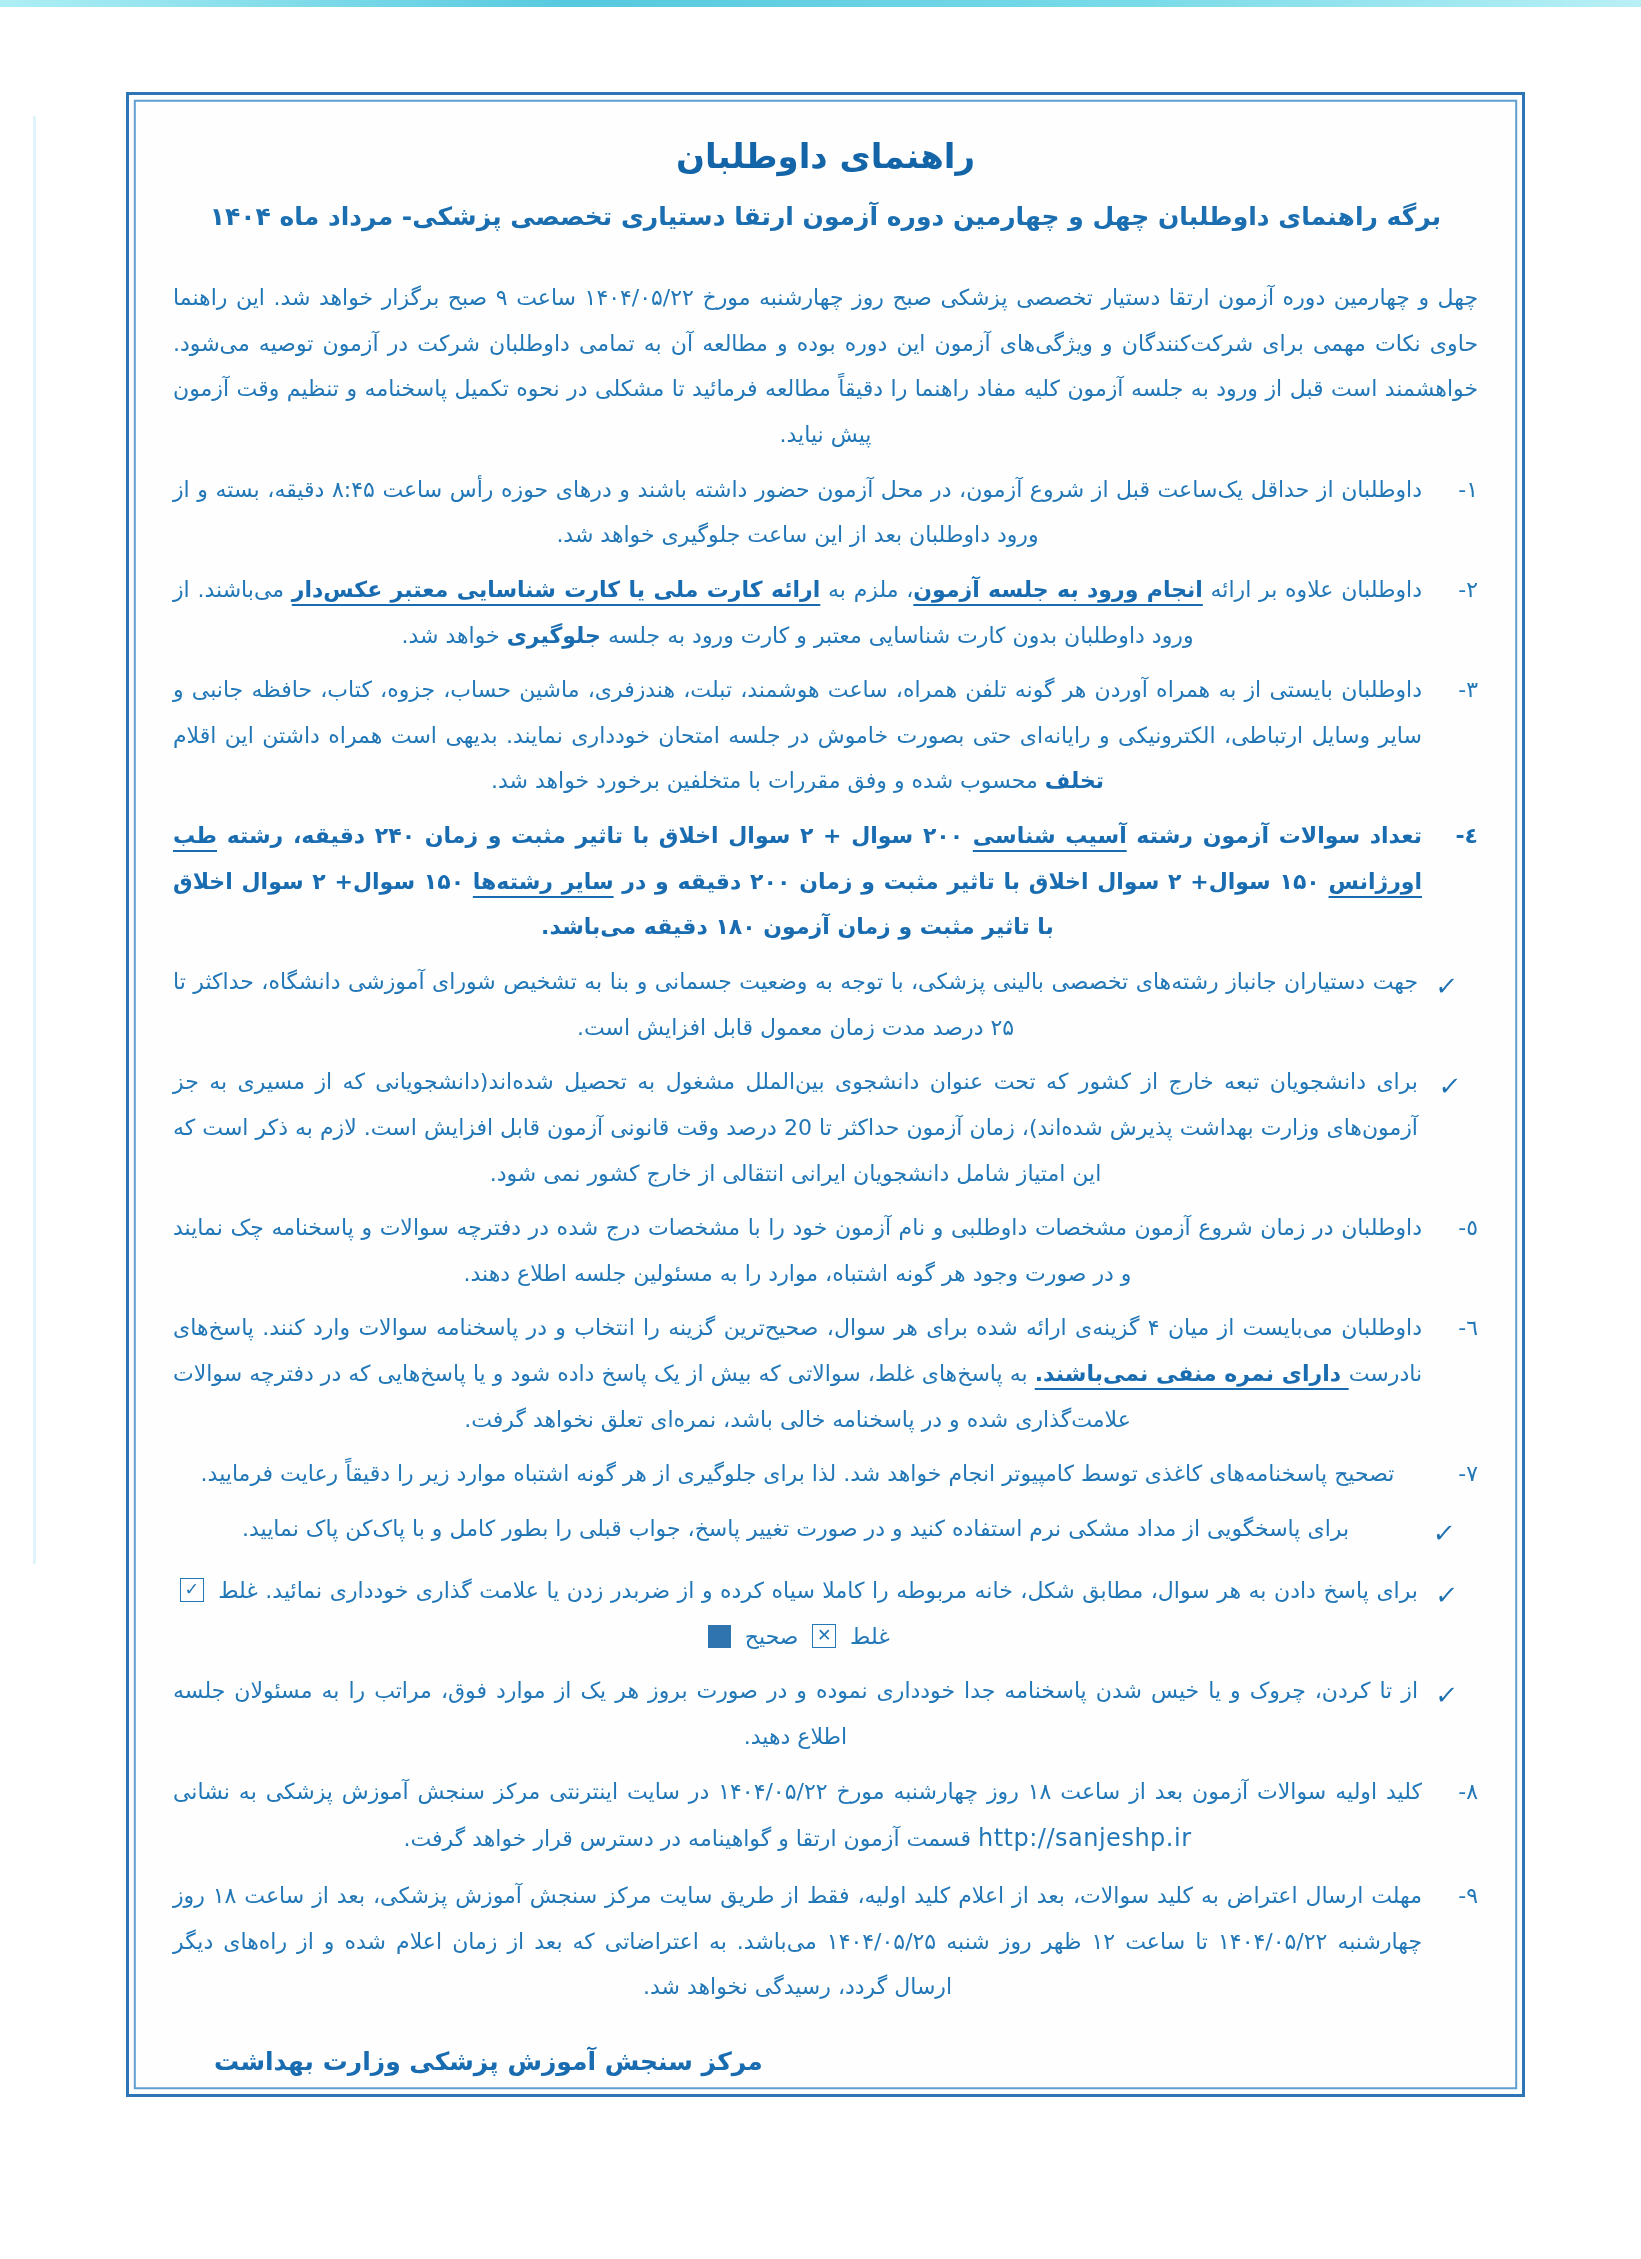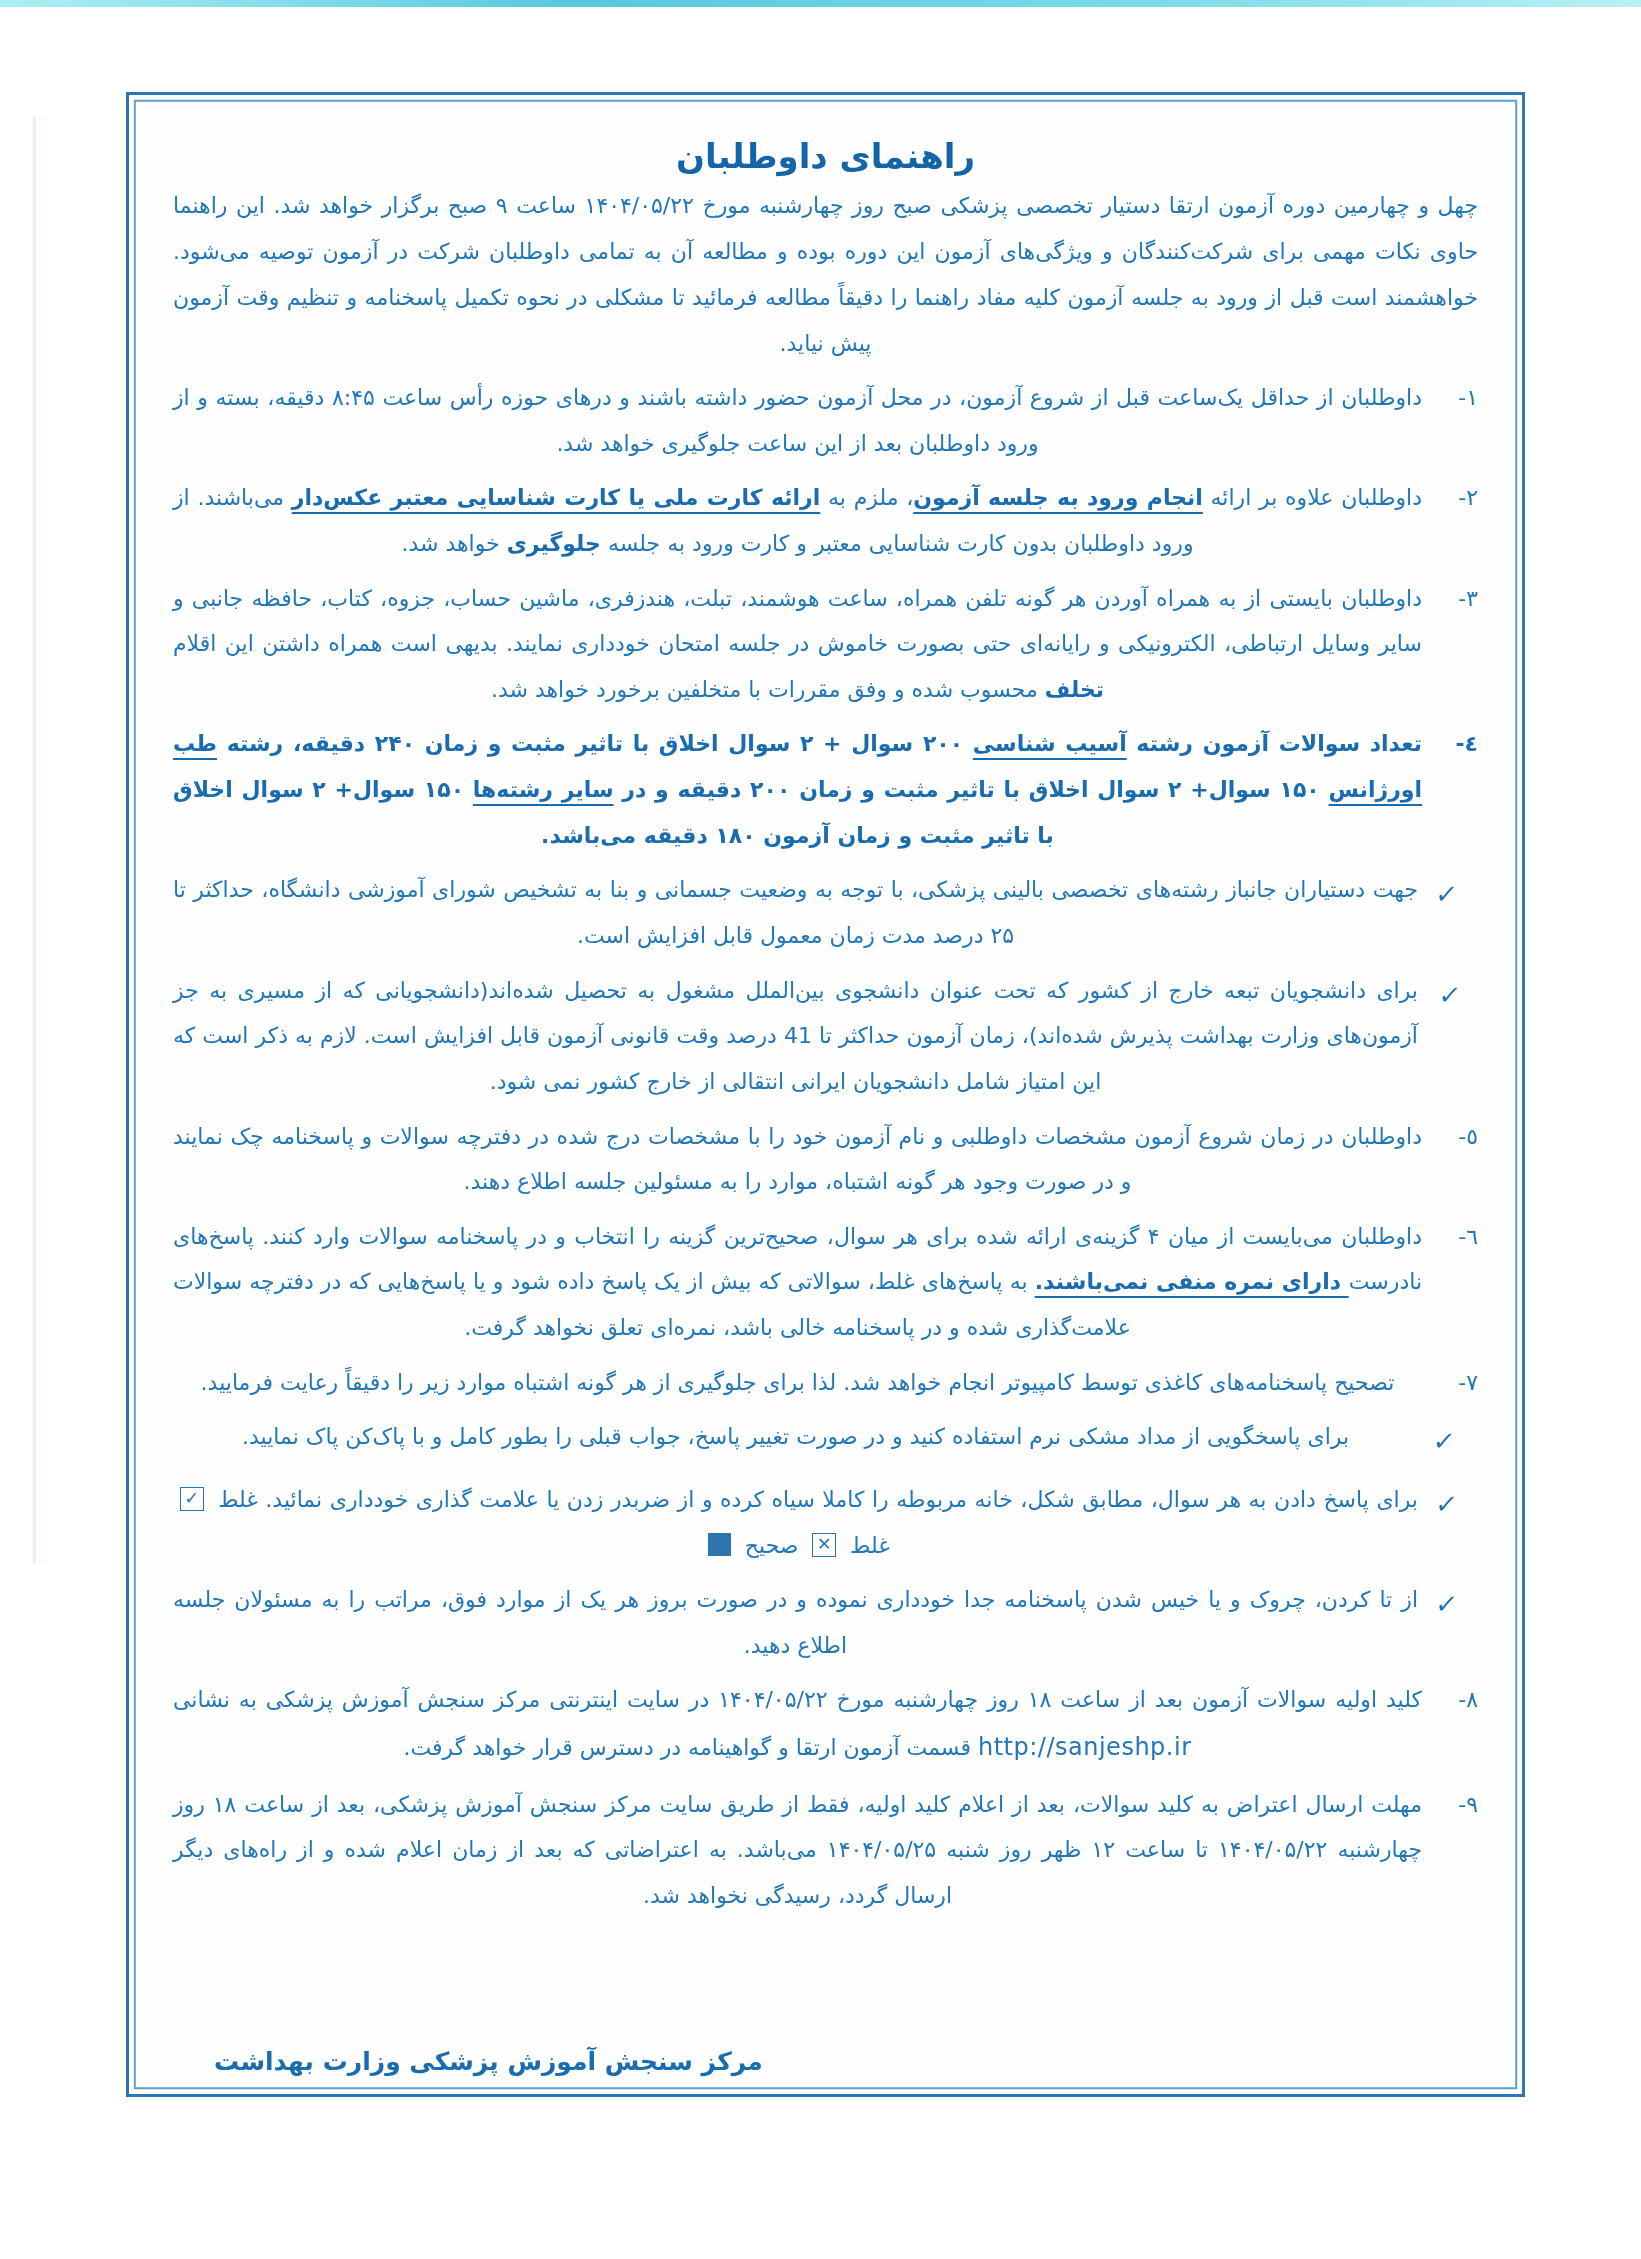--- a/index.html
+++ b/index.html
@@ -84,20 +84,21 @@
 </head>
 <body>
 
 <div class="top-strip"></div>
 <div class="scan-line-left"></div>
 
 <div class="frame">
   <div class="content">
 
     <h1 class="title">راهنمای داوطلبان</h1>
+    <h2 class="subtitle">برگه راهنمای داوطلبان چهل و چهارمین دوره آزمون ارتقا دستیاری تخصصی پزشکی- مرداد ماه ۱۴۰۴</h2>
 
     <p class="para">چهل و چهارمین دوره آزمون ارتقا دستیار تخصصی پزشکی صبح روز چهارشنبه مورخ ۱۴۰۴/۰۵/۲۲ ساعت ۹ صبح برگزار خواهد شد. این راهنما حاوی نکات مهمی برای شرکت‌کنندگان و ویژگی‌های آزمون این دوره بوده و مطالعه آن به تمامی داوطلبان شرکت در آزمون توصیه می‌شود. خواهشمند است قبل از ورود به جلسه آزمون کلیه مفاد راهنما را دقیقاً مطالعه فرمائید تا مشکلی در نحوه تکمیل پاسخنامه و تنظیم وقت آزمون پیش نیاید.</p>
 
     <div class="item">
       <span class="num">۱-</span>
       <p class="para">داوطلبان از حداقل یک‌ساعت قبل از شروع آزمون، در محل آزمون حضور داشته باشند و درهای حوزه رأس ساعت ۸:۴۵ دقیقه، بسته و از ورود داوطلبان بعد از این ساعت جلوگیری خواهد شد.</p>
     </div>
 
     <div class="item">
       <span class="num">۲-</span>
@@ -114,21 +115,21 @@
       <p class="para"><span>تعداد سوالات آزمون رشته </span><span class="bu">آسیب شناسی</span><span> ۲۰۰ سوال + ۲ سوال اخلاق با تاثیر مثبت و زمان ۲۴۰ دقیقه، رشته </span><span class="bu">طب اورژانس</span><span> ۱۵۰ سوال+ ۲ سوال اخلاق با تاثیر مثبت و زمان ۲۰۰ دقیقه و در </span><span class="bu">سایر رشته‌ها</span><span> ۱۵۰ سوال+ ۲ سوال اخلاق با تاثیر مثبت و زمان آزمون ۱۸۰ دقیقه می‌باشد.</span></p>
     </div>
 
     <div class="check">
       <span class="tick">✓</span>
       <p class="para">جهت دستیاران جانباز رشته‌های تخصصی بالینی پزشکی، با توجه به وضعیت جسمانی و بنا به تشخیص شورای آموزشی دانشگاه، حداکثر تا ۲۵ درصد مدت زمان معمول قابل افزایش است.</p>
     </div>
 
     <div class="check">
       <span class="tick">✓</span>
-      <p class="para">برای دانشجویان تبعه خارج از کشور که تحت عنوان دانشجوی بین‌الملل مشغول به تحصیل شده‌اند(دانشجویانی که از مسیری به جز آزمون‌های وزارت بهداشت پذیرش شده‌اند)، زمان آزمون حداکثر تا 41 درصد وقت قانونی آزمون قابل افزایش است. لازم به ذکر است که این امتیاز شامل دانشجویان ایرانی انتقالی از خارج کشور نمی شود.</p>
+      <p class="para">برای دانشجویان تبعه خارج از کشور که تحت عنوان دانشجوی بین‌الملل مشغول به تحصیل شده‌اند(دانشجویانی که از مسیری به جز آزمون‌های وزارت بهداشت پذیرش شده‌اند)، زمان آزمون حداکثر تا 20 درصد وقت قانونی آزمون قابل افزایش است. لازم به ذکر است که این امتیاز شامل دانشجویان ایرانی انتقالی از خارج کشور نمی شود.</p>
     </div>
 
     <div class="item">
       <span class="num">٥-</span>
       <p class="para">داوطلبان در زمان شروع آزمون مشخصات داوطلبی و نام آزمون خود را با مشخصات درج شده در دفترچه سوالات و پاسخنامه چک نمایند و در صورت وجود هر گونه اشتباه، موارد را به مسئولین جلسه اطلاع دهند.</p>
     </div>
 
     <div class="item">
       <span class="num">٦-</span>
       <p class="para"><span>داوطلبان می‌بایست از میان ۴ گزینه‌ی ارائه شده برای هر سوال، صحیح‌ترین گزینه را انتخاب و در پاسخنامه سوالات وارد کنند. </span><span class="u">پاسخ‌های نادرست</span><span class="bu"> دارای نمره منفی نمی‌باشند.</span><span> به پاسخ‌های غلط، سوالاتی که بیش از یک پاسخ داده شود و یا پاسخ‌هایی که در دفترچه سوالات علامت‌گذاری شده و در پاسخنامه خالی باشد، نمره‌ای تعلق نخواهد گرفت.</span></p>

